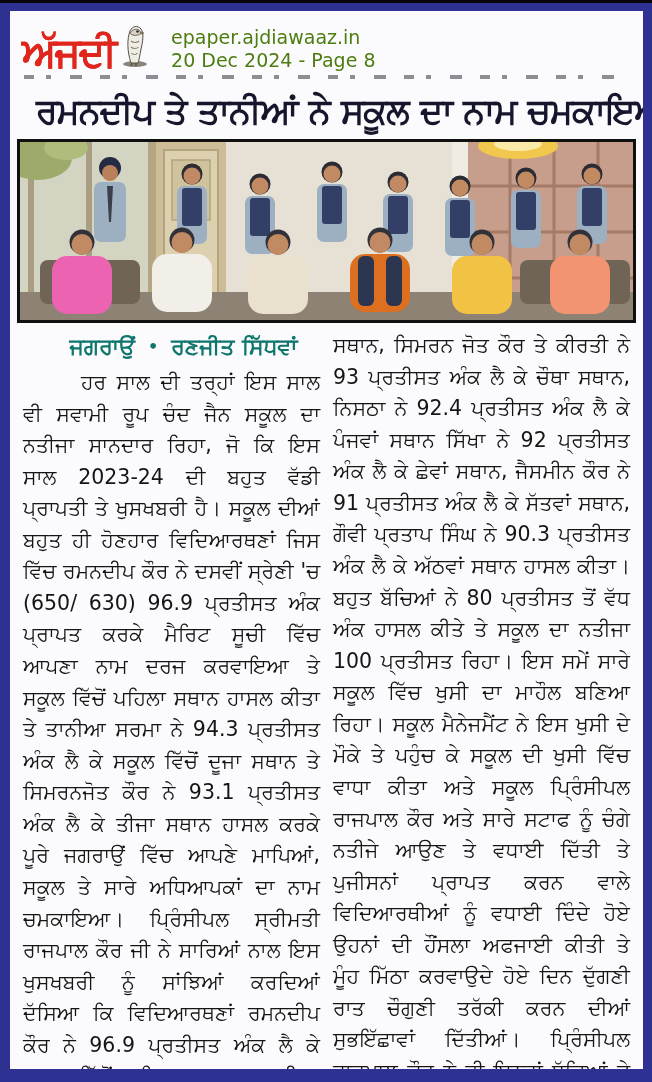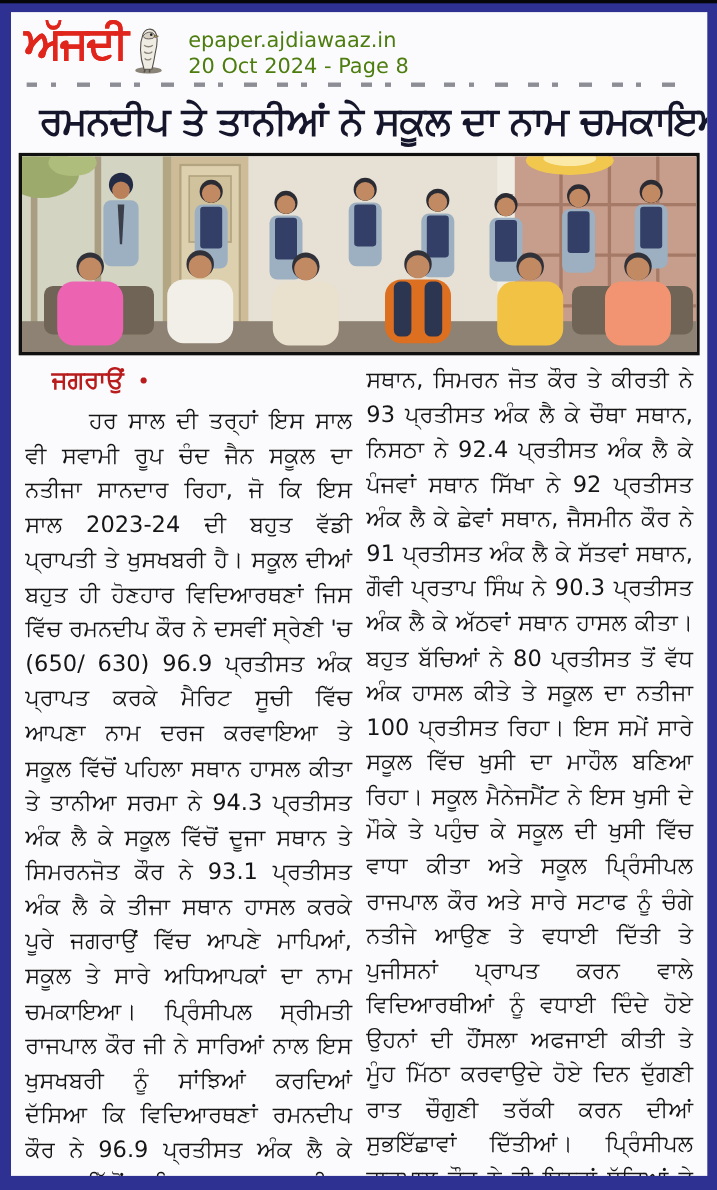--- a/index.html
+++ b/index.html
@@ -17,21 +17,21 @@
   }
   .sheet{
     width:100%;height:100%;background:#fbfbfd;
     box-sizing:border-box;position:relative;overflow:hidden;
   }
   
   .masthead{
     display:flex;align-items:flex-start;
     padding:10px 10px 0 12px;
   }
-  .logo{display:flex;align-items:flex-start;}
+  .logo{display:flex;align-items:flex-end;}
   .logo-word{
     color:#e0261c;font-weight:bold;font-size:40px;line-height:0.95;
     letter-spacing:-2px;font-family:"DejaVu Sans",sans-serif;
     text-shadow:0 0 0 #e0261c;
     white-space:nowrap;
   }
   .logo-bird{margin:0 2px;}
   .pubinfo{
     margin-left:16px;padding-top:5px;color:#4d7c0f;
     font-size:19px;line-height:1.2;font-family:"DejaVu Sans",sans-serif;
@@ -61,23 +61,24 @@
   
   .columns{
     display:flex;gap:13px;padding:7px 13px 0 13px;
   }
   .col{
     flex:1;min-width:0;
     font-size:20.5px;line-height:1.54;text-align:justify;
     color:#151515;word-break:normal;
   }
   .dateline{
-    font-weight:bold;font-size:22px;color:#b91c1c;
+    font-weight:bold;font-size:22px;color:#0f766e;
     padding-left:24px;margin-bottom:3px;display:flex;align-items:center;gap:13px;
     white-space:nowrap;
+    justify-content:center;
   }
   .dateline .dot{font-size:16px;line-height:1;}
   .indent{text-indent:58px;}
   .col p{margin:0;}
 </style>
 </head>
 <body>
 
 <div class="page">
   <div class="sheet">
@@ -92,21 +93,21 @@
             <path d="M13 12 C15 8 21 7 23 10 C24 12 23 14 21 14 C17 15 14 14 13 12 Z" fill="#d8d2c6" stroke="#55504a" stroke-width="0.8"></path>
             <circle cx="20.5" cy="10.5" r="1.2" fill="#22201e"></circle>
             <path d="M23.5 11 L27 12 L23.8 13.2 Z" fill="#caa23c" stroke="#55504a" stroke-width="0.6"></path>
             <path d="M14 20 C16 22 20 22 22 20 M14 26 C16 28 20 28 21.5 26 M14.5 32 C16 34 19 34 20.5 32" stroke="#8a8378" stroke-width="1.2" fill="none"></path>
             <path d="M15 42 L14 45 M19 42 L19 45" stroke="#55504a" stroke-width="1.4"></path>
           </svg>
         </span>
       </div>
       <div class="pubinfo">
         <div>epaper.ajdiawaaz.in</div>
-        <div>20 Oct 2024 - Page 8</div>
+        <div>20 Dec 2024 - Page 8</div>
       </div>
     </div>
 
     <div class="remnant"></div>
 
     <div class="headline">ਰਮਨਦੀਪ ਤੇ ਤਾਨੀਆਂ ਨੇ ਸਕੂਲ ਦਾ ਨਾਮ ਚਮਕਾਇਆ</div>
 
     <div class="photo-frame">
       <svg width="622" height="178" viewBox="0 0 622 178" aria-hidden="true">
         <defs>
@@ -184,20 +185,21 @@
             <use href="#adult-seated"></use>
           </g>
       </svg>
     </div>
 
     <div class="columns">
       <div class="col">
         <div class="dateline">
           <span>ਜਗਰਾਉਂ</span>
           <span class="dot">•</span>
+          <span>ਰਣਜੀਤ ਸਿੱਧਵਾਂ</span>
         </div>
         <p class="indent">ਹਰ ਸਾਲ ਦੀ ਤਰ੍ਹਾਂ ਇਸ ਸਾਲ ਵੀ ਸਵਾਮੀ ਰੂਪ ਚੰਦ ਜੈਨ ਸਕੂਲ ਦਾ ਨਤੀਜਾ ਸਾਨਦਾਰ ਰਿਹਾ, ਜੋ ਕਿ ਇਸ ਸਾਲ 2023-24 ਦੀ ਬਹੁਤ ਵੱਡੀ ਪ੍ਰਾਪਤੀ ਤੇ ਖੁਸਖਬਰੀ ਹੈ। ਸਕੂਲ ਦੀਆਂ ਬਹੁਤ ਹੀ ਹੋਣਹਾਰ ਵਿਦਿਆਰਥਣਾਂ ਜਿਸ ਵਿੱਚ ਰਮਨਦੀਪ ਕੌਰ ਨੇ ਦਸਵੀਂ ਸ੍ਰੇਣੀ 'ਚ (650/ 630) 96.9 ਪ੍ਰਤੀਸਤ ਅੰਕ ਪ੍ਰਾਪਤ ਕਰਕੇ ਮੈਰਿਟ ਸੂਚੀ ਵਿੱਚ ਆਪਣਾ ਨਾਮ ਦਰਜ ਕਰਵਾਇਆ ਤੇ ਸਕੂਲ ਵਿੱਚੋਂ ਪਹਿਲਾ ਸਥਾਨ ਹਾਸਲ ਕੀਤਾ ਤੇ ਤਾਨੀਆ ਸਰਮਾ ਨੇ 94.3 ਪ੍ਰਤੀਸਤ ਅੰਕ ਲੈ ਕੇ ਸਕੂਲ ਵਿੱਚੋਂ ਦੂਜਾ ਸਥਾਨ ਤੇ ਸਿਮਰਨਜੋਤ ਕੌਰ ਨੇ 93.1 ਪ੍ਰਤੀਸਤ ਅੰਕ ਲੈ ਕੇ ਤੀਜਾ ਸਥਾਨ ਹਾਸਲ ਕਰਕੇ ਪੂਰੇ ਜਗਰਾਉਂ ਵਿੱਚ ਆਪਣੇ ਮਾਪਿਆਂ, ਸਕੂਲ ਤੇ ਸਾਰੇ ਅਧਿਆਪਕਾਂ ਦਾ ਨਾਮ ਚਮਕਾਇਆ। ਪ੍ਰਿੰਸੀਪਲ ਸ੍ਰੀਮਤੀ ਰਾਜਪਾਲ ਕੌਰ ਜੀ ਨੇ ਸਾਰਿਆਂ ਨਾਲ ਇਸ ਖੁਸਖਬਰੀ ਨੂੰ ਸਾਂਝਿਆਂ ਕਰਦਿਆਂ ਦੱਸਿਆ ਕਿ ਵਿਦਿਆਰਥਣਾਂ ਰਮਨਦੀਪ ਕੌਰ ਨੇ 96.9 ਪ੍ਰਤੀਸਤ ਅੰਕ ਲੈ ਕੇ ਸਕੂਲ ਵਿੱਚੋਂ ਪਹਿਲਾ ਸਥਾਨ, ਤਾਨੀਆ ਸਰਮਾ ਨੇ 94.3 ਪ੍ਰਤੀਸਤ ਅੰਕ ਲੈ ਕੇ ਸਕੂਲ ਵਿੱਚੋਂ ਦੂਜਾ ਸਥਾਨ, ਸਿਮਰਨ ਜੋਤ ਕੌਰ ਨੇ 93.1ਪ੍ਰਤੀਸਤ ਅੰਕ ਲੈ ਕੇ ਤੀਜਾ</p>
       </div>
       <div class="col">
         <p>ਸਥਾਨ, ਸਿਮਰਨ ਜੋਤ ਕੌਰ ਤੇ ਕੀਰਤੀ ਨੇ 93 ਪ੍ਰਤੀਸਤ ਅੰਕ ਲੈ ਕੇ ਚੌਥਾ ਸਥਾਨ, ਨਿਸਠਾ ਨੇ 92.4 ਪ੍ਰਤੀਸਤ ਅੰਕ ਲੈ ਕੇ ਪੰਜਵਾਂ ਸਥਾਨ ਸਿੱਖਾ ਨੇ 92 ਪ੍ਰਤੀਸਤ ਅੰਕ ਲੈ ਕੇ ਛੇਵਾਂ ਸਥਾਨ, ਜੈਸਮੀਨ ਕੌਰ ਨੇ 91 ਪ੍ਰਤੀਸਤ ਅੰਕ ਲੈ ਕੇ ਸੱਤਵਾਂ ਸਥਾਨ, ਗੌਵੀ ਪ੍ਰਤਾਪ ਸਿੰਘ ਨੇ 90.3 ਪ੍ਰਤੀਸਤ ਅੰਕ ਲੈ ਕੇ ਅੱਠਵਾਂ ਸਥਾਨ ਹਾਸਲ ਕੀਤਾ। ਬਹੁਤ ਬੱਚਿਆਂ ਨੇ 80 ਪ੍ਰਤੀਸਤ ਤੋਂ ਵੱਧ ਅੰਕ ਹਾਸਲ ਕੀਤੇ ਤੇ ਸਕੂਲ ਦਾ ਨਤੀਜਾ 100 ਪ੍ਰਤੀਸਤ ਰਿਹਾ। ਇਸ ਸਮੇਂ ਸਾਰੇ ਸਕੂਲ ਵਿੱਚ ਖੁਸੀ ਦਾ ਮਾਹੌਲ ਬਣਿਆ ਰਿਹਾ। ਸਕੂਲ ਮੈਨੇਜਮੈਂਟ ਨੇ ਇਸ ਖੁਸੀ ਦੇ ਮੌਕੇ ਤੇ ਪਹੁੰਚ ਕੇ ਸਕੂਲ ਦੀ ਖੁਸੀ ਵਿੱਚ ਵਾਧਾ ਕੀਤਾ ਅਤੇ ਸਕੂਲ ਪ੍ਰਿੰਸੀਪਲ ਰਾਜਪਾਲ ਕੌਰ ਅਤੇ ਸਾਰੇ ਸਟਾਫ ਨੂੰ ਚੰਗੇ ਨਤੀਜੇ ਆਉਣ ਤੇ ਵਧਾਈ ਦਿੱਤੀ ਤੇ ਪੁਜੀਸਨਾਂ ਪ੍ਰਾਪਤ ਕਰਨ ਵਾਲੇ ਵਿਦਿਆਰਥੀਆਂ ਨੂੰ ਵਧਾਈ ਦਿੰਦੇ ਹੋਏ ਉਹਨਾਂ ਦੀ ਹੌਂਸਲਾ ਅਫਜਾਈ ਕੀਤੀ ਤੇ ਮੂੰਹ ਮਿੱਠਾ ਕਰਵਾਉਦੇ ਹੋਏ ਦਿਨ ਦੁੱਗਣੀ ਰਾਤ ਚੌਗੁਣੀ ਤਰੱਕੀ ਕਰਨ ਦੀਆਂ ਸੁਭਇੱਛਾਵਾਂ ਦਿੱਤੀਆਂ। ਪ੍ਰਿੰਸੀਪਲ ਰਾਜਪਾਲ ਕੌਰ ਨੇ ਵੀ ਇਨ੍ਹਾਂ ਬੱਚਿਆਂ ਤੇ ਮਾਣ ਮਹਿਸੂਸ ਕਰਦੇ ਹੋਏ ਉਹਨਾਂ ਦੀ ਪ੍ਰਸ਼ੰਸਾ ਕੀਤੀ।</p>
       </div>
     </div>
 
   </div>
 </div>

